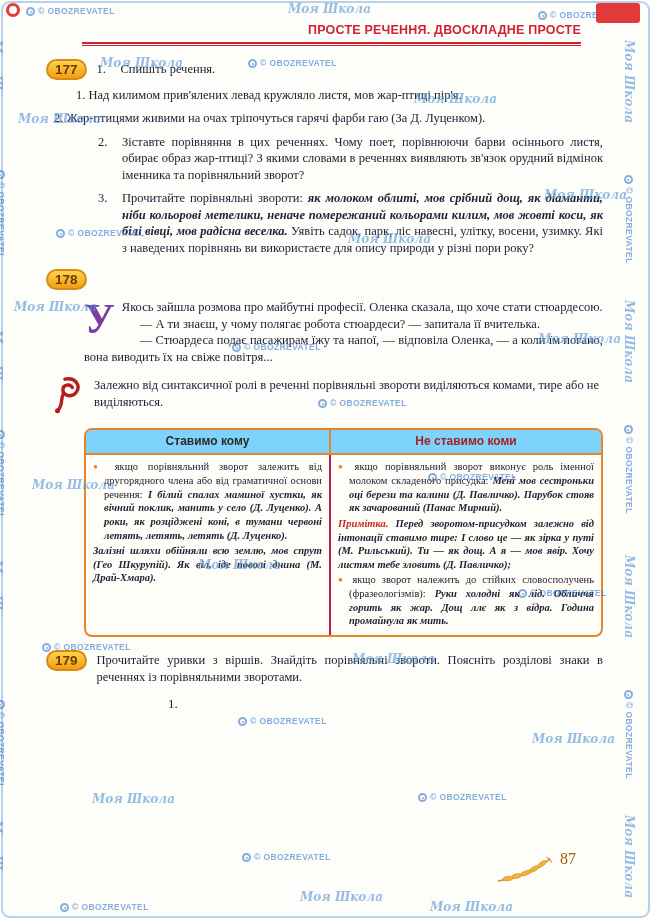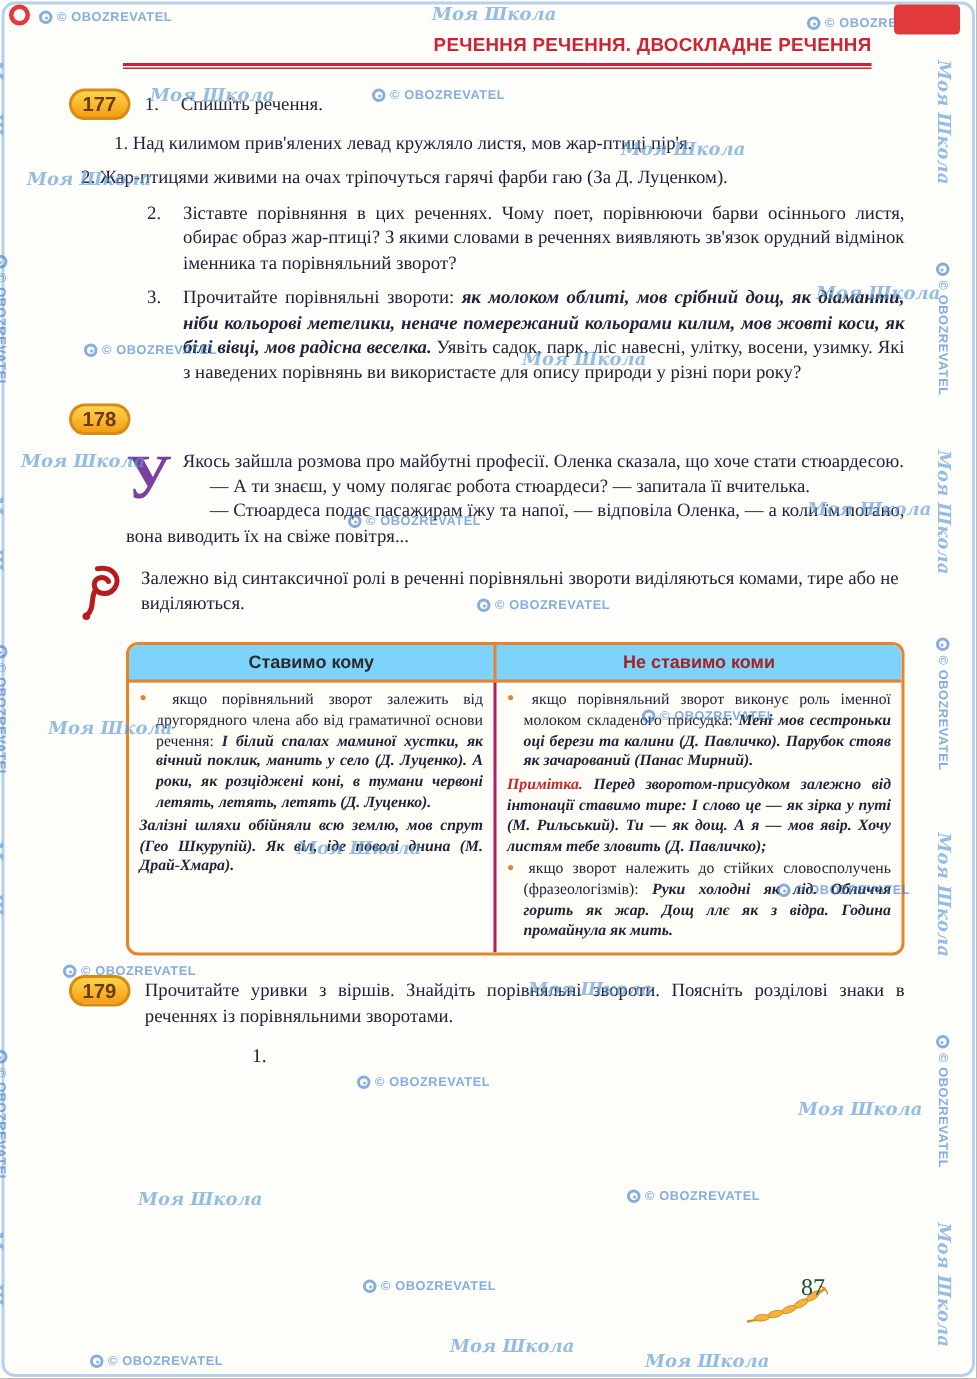--- a/index.html
+++ b/index.html
@@ -64,21 +64,21 @@
   .pnote, .pex2{text-align:justify}
   .bullet{color:#e8832a;font-size:8px;vertical-align:1.5px}
   .note-label{color:#c62828;font-weight:bold;font-style:italic}
   .note-body{font-weight:bold;font-style:italic}
 
   .poem{margin:9px 0 0 122px;font-size:13px;line-height:1.42}
   .poem-row{display:flex;gap:16px}
   .poem-num{flex:0 0 14px;padding-top:1px}
   .poem-author{font-style:italic;margin:3px 0 0 156px}
 
-  .page-num{position:absolute;left:534px;top:848px;font-size:16px;color:#14532d;z-index:3}
+  .page-num{position:absolute;left:560px;top:848px;font-size:16px;color:#a16207;z-index:3}
   .wheat{position:absolute;left:496px;top:857px;z-index:3}
 </style>
 </head>
 <body>
 
 <div class="page">
   <div class="frame"></div>
   <div class="brand-circle"></div>
   <div class="brand-box"></div>
   <div id="wm-layer">
@@ -178,21 +178,21 @@
       <div class="wm s v" style="left: 636px; top: 555px;"><span>Моя Школа</span></div>
       <div class="wm o v" style="left: 634px; top: 690px;">
         <i class="wm-logo"></i>
         <span>© OBOZREVATEL</span>
       </div>
       <div class="wm s v" style="left: 636px; top: 815px;"><span>Моя Школа</span></div>
     </div>
 
   <div class="content">
 
-    <div class="header-title">РЕЧЕННЯ РЕЧЕННЯ. ДВОСКЛАДНЕ РЕЧЕННЯ</div>
+    <div class="header-title">ПРОСТЕ РЕЧЕННЯ. ДВОСКЛАДНЕ ПРОСТЕ</div>
     <div class="header-rule"></div>
 
     <section>
       <div class="task">
         <span class="badge">177</span>
         <span class="task-num">1.</span>
         <span class="task-text">Спишіть речення.</span>
       </div>
       <p class="sent s1">1. Над килимом прив'ялених левад кружляло листя, мов жар-птиці пір'я.</p>
       <p class="sent s2">2. Жар-птицями живими на очах тріпочуться гарячі фарби гаю (За Д. Луценком).</p>

